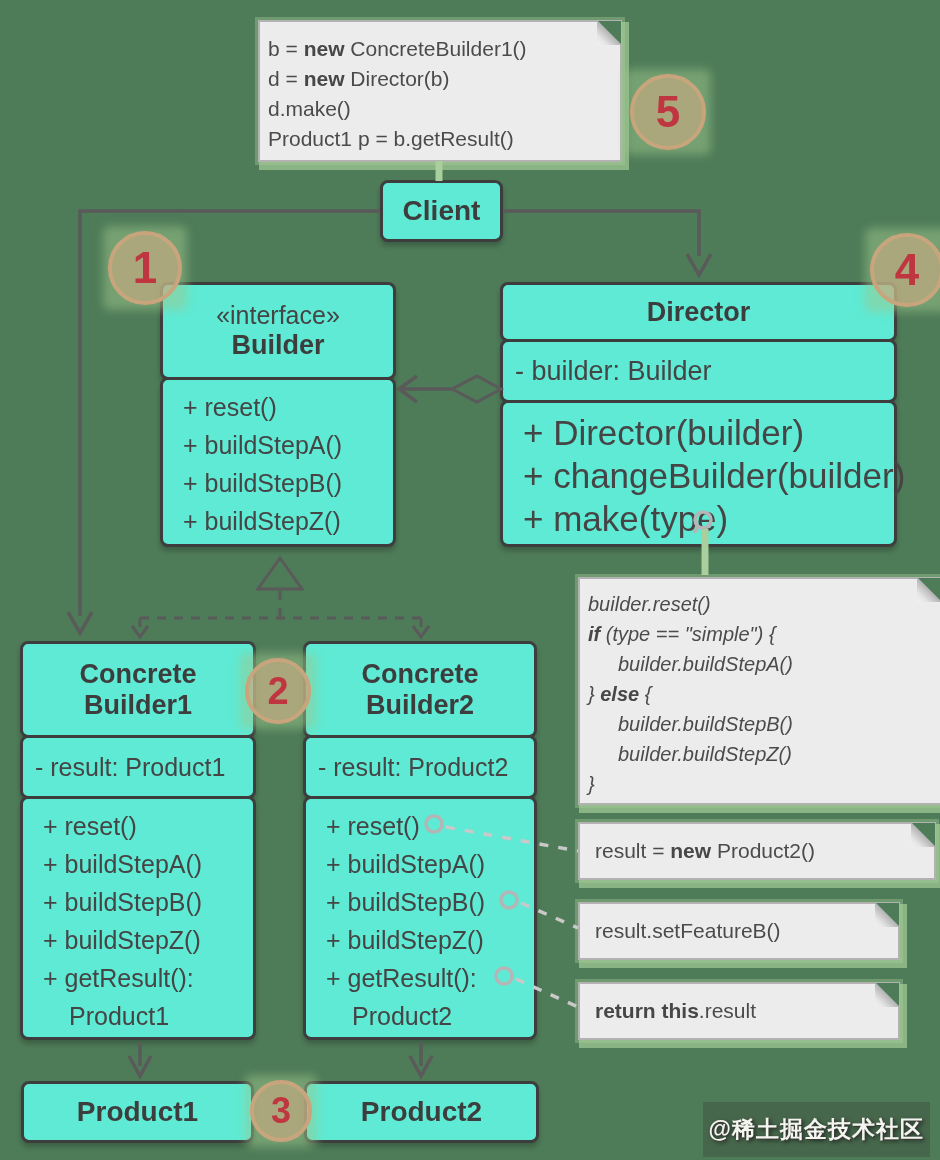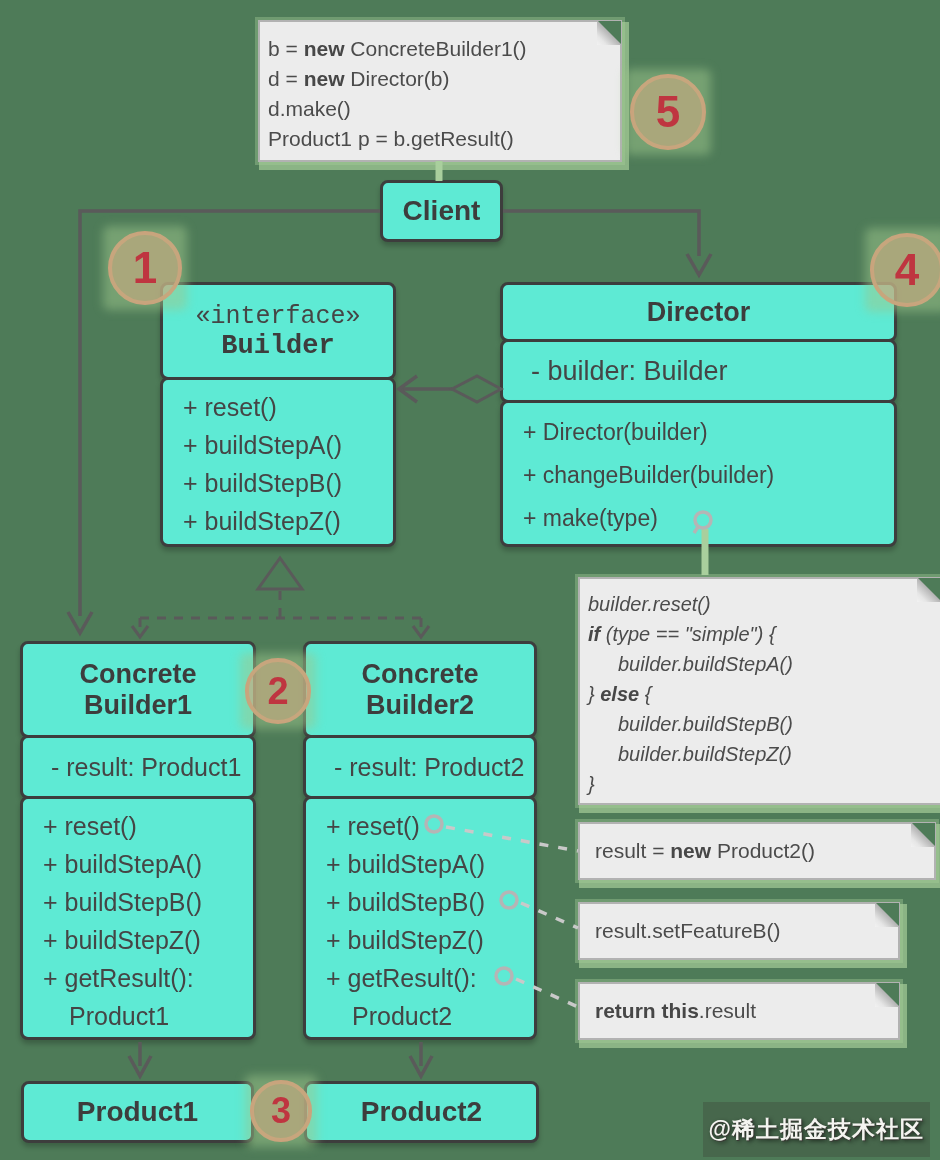--- a/index.html
+++ b/index.html
@@ -14,22 +14,22 @@
     background:#5eead4;border:3px solid #3d3d3d;border-radius:8px;
     box-shadow:0 4px 5px rgba(0,0,0,0.22);
     box-sizing:border-box;color:#454545;
   }
   .comp + .comp{margin-top:-3px;}
   .head{display:flex;flex-direction:column;align-items:center;justify-content:center;
         font-weight:bold;font-size:27px;color:#3d3d3d;text-align:center;}
   .stereo{font-weight:400;font-size:25px;color:#454545;}
   .rows{padding:8px 6px 8px 20px;font-size:25px;}
   .row{line-height:38px;white-space:nowrap;}
-  .attr-comp{display:flex;align-items:center;padding-left:28px;font-size:25px;}
-  .dir .rows{font-size:23px;}
+  .attr-comp{display:flex;align-items:center;padding-left:12px;font-size:25px;}
+  .dir .rows{font-size:35px;}
   .dir .row{line-height:43px;}
   .dir .attr-comp{font-size:27px;}
   .cont{padding-left:26px;}
   .single{display:flex;align-items:center;justify-content:center;
           font-weight:bold;font-size:28px;color:#3d3d3d;}
   
   .note{
     position:absolute;z-index:2;background:#ececec;
     border:2px solid #b2b2b2;box-sizing:border-box;color:#4b4b4b;
     box-shadow:4px 5px 0 3px rgba(165,205,152,0.7),0 0 0 3px rgba(165,205,152,0.4);
@@ -83,21 +83,21 @@
     </div>
   </div>
 
   <div class="uml-box" style="left:380px;top:180px;width:123px;">
     <div class="comp single" style="height:62px;">
         <span>Client</span>
       </div>
   </div>
 
   <div class="uml-box" style="left:160px;top:282px;width:236px;">
-    <div class="comp head" style="height:98px;font-family:Liberation Mono, monospace;">
+    <div class="comp head" style="height:98px;">
       <div class="stereo">«interface»</div>
       <div>Builder</div>
     </div>
     <div class="comp rows" style="height:170px;">
       <div class="row">+ reset()</div>
       <div class="row">+ buildStepA()</div>
       <div class="row">+ buildStepB()</div>
       <div class="row">+ buildStepZ()</div>
     </div>
   </div>

